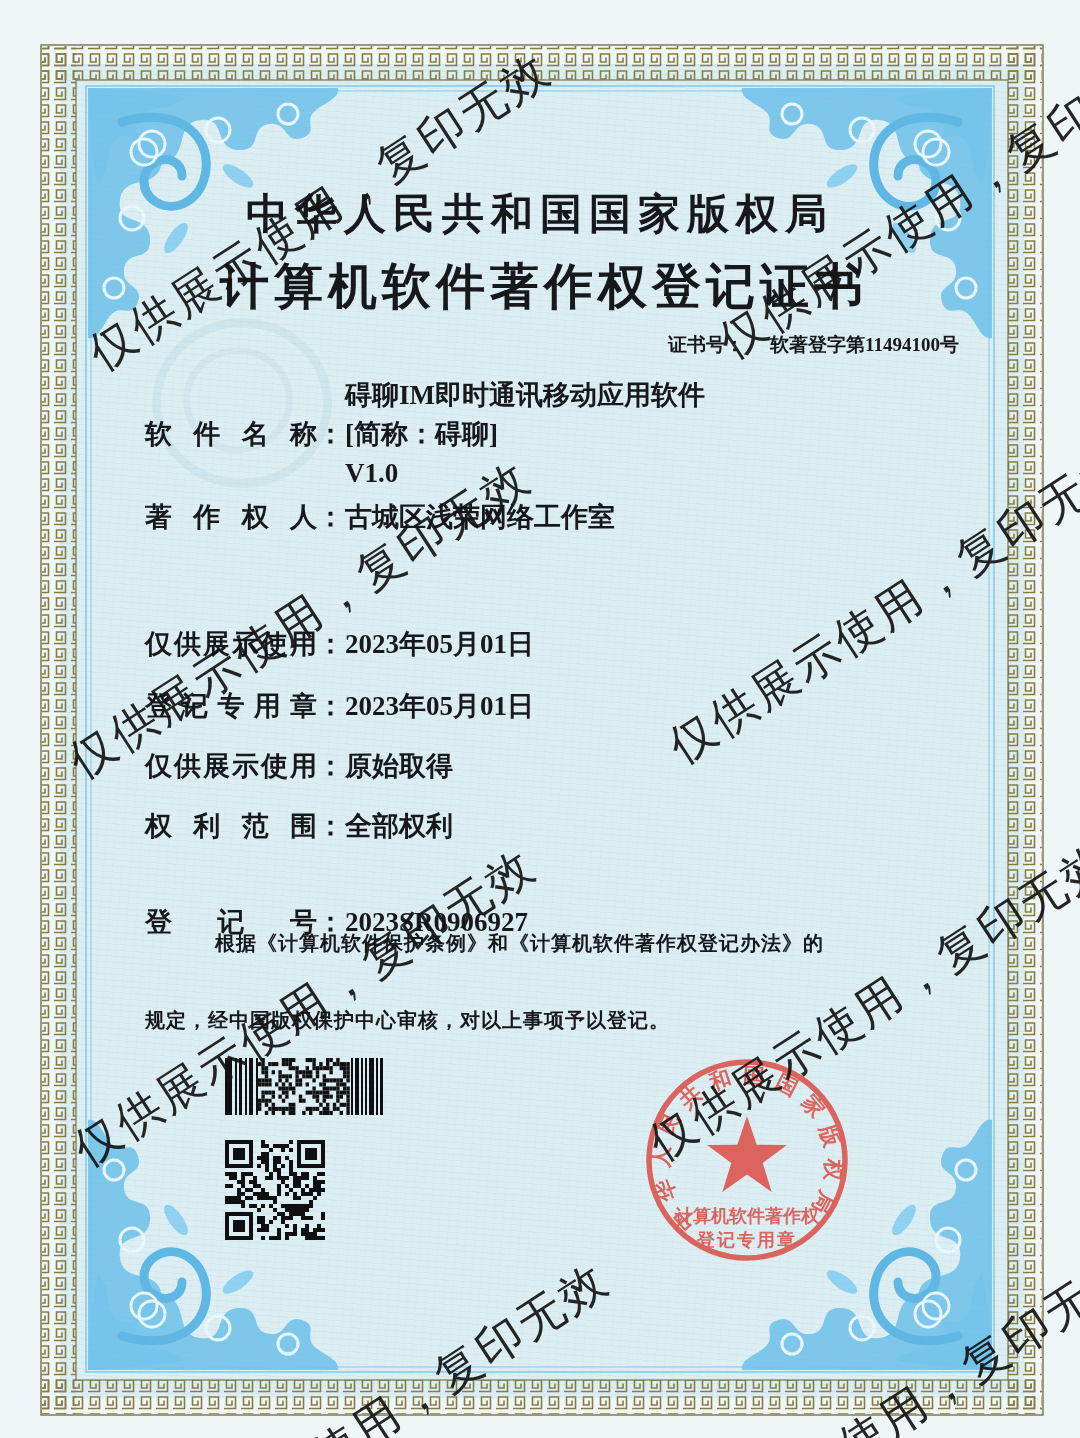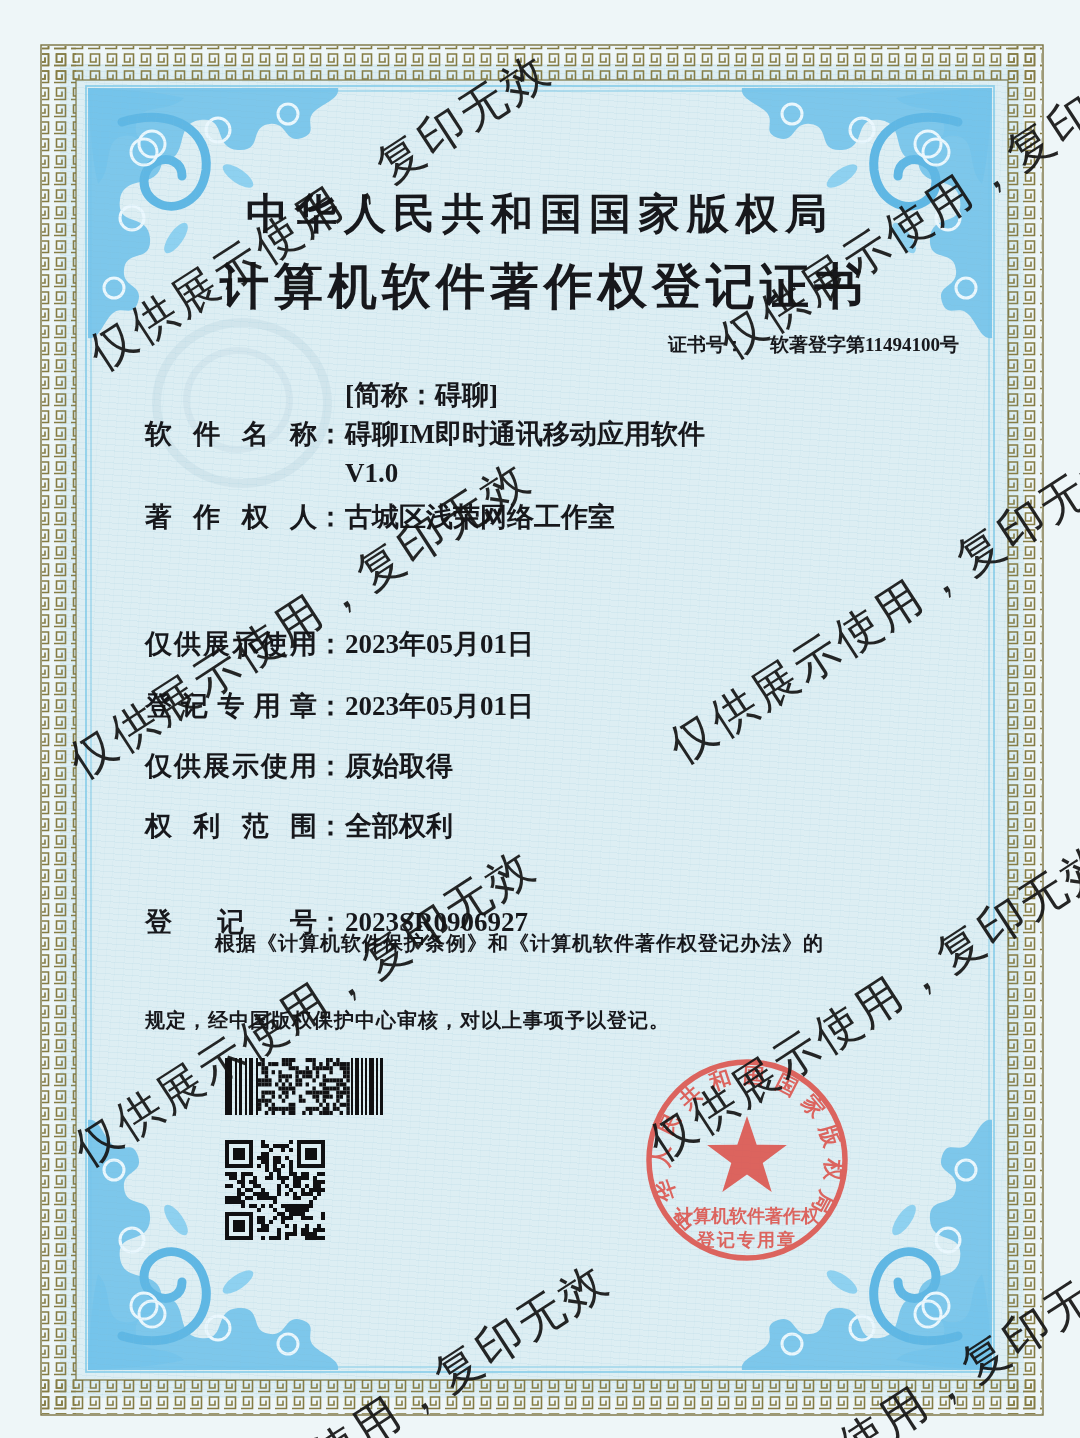--- a/index.html
+++ b/index.html
@@ -110,22 +110,22 @@
   <h2 class="title">计算机软件著作权登记证书</h2>
 
   <div class="certno">
     <span>证书号：</span><span class="val">软著登字第11494100号</span>
   </div>
 
   <div class="row" style="top:376px;align-items:center;">
     <span class="flabel">软件名称</span>
       <span class="colon">：</span>
     <div class="fvalue">
+      <div>碍聊IM即时通讯移动应用软件</div>
       <div>[简称：碍聊]</div>
-      <div>碍聊IM即时通讯移动应用软件</div>
       <div>V1.0</div>
     </div>
   </div>
 
   <div class="row" style="top:498px;">
     <span class="flabel">著作权人</span>
       <span class="colon">：</span>
     <div class="fvalue">古城区浅荣网络工作室</div>
   </div>
 

